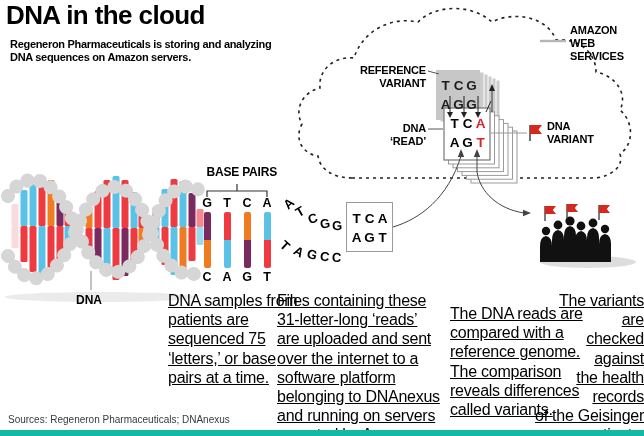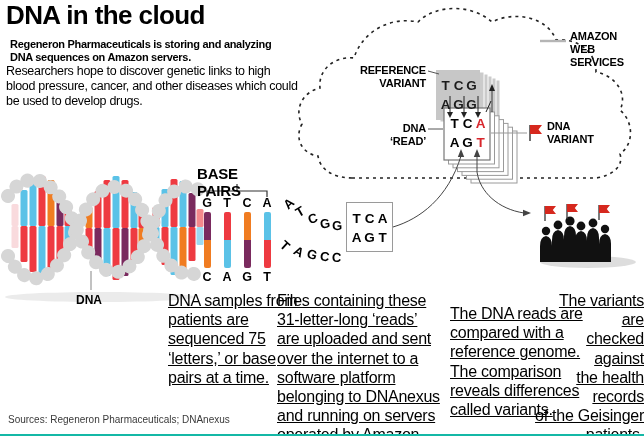--- a/index.html
+++ b/index.html
@@ -1,43 +1,43 @@
 <!DOCTYPE html>
 <html><head>
 <meta charset="utf-8">
 <style>
   html,body{margin:0;padding:0;background:#fff;}
   .canvas{
     position:relative;width:644px;height:436px;background:#fff;overflow:hidden;
     font-family:"Liberation Sans",sans-serif;color:#000;
-    border-bottom:2px solid #14b8a6;box-sizing:border-box;
+    border-bottom:6px solid #14b8a6;box-sizing:border-box;
   }
   .base-svg{position:absolute;left:0;top:0;}
   .pre{white-space:pre-line;}
   
   .hdr{position:absolute;left:6px;top:0;}
   .title{margin:0;font-size:26px;font-weight:700;letter-spacing:-0.6px;line-height:1.2;}
   .deck{margin:4px;position:absolute;left:6px;top:34px;font-size:11px;font-weight:700;line-height:1.18;letter-spacing:-0.3px;}
   .intro{margin:0;position:absolute;left:6px;top:64px;font-size:12.5px;line-height:1.18;letter-spacing:-0.3px;}
   
   .dlabel{position:absolute;font-size:11px;font-weight:700;line-height:1.18;letter-spacing:-0.2px;}
-  .aws{left:570px;top:30px;}
+  .aws{left:570px;top:24px;}
   .refgenome{left:350px;top:64px;width:76px;text-align:right;}
   .dnaread{left:350px;top:122px;width:76px;text-align:right;}
   .variant{left:547px;top:120px;}
   
   .lgrid{position:absolute;display:grid;grid-template-columns:repeat(3,13px);grid-auto-rows:19px;
          justify-items:center;align-items:center;font-weight:700;font-size:13.5px;letter-spacing:0;}
   .lgrid-genome{left:439px;top:76px;color:#1c1c1c;}
   .lgrid-read{left:448px;top:114px;}
   .lgrid-box{left:350px;top:209px;}
   .vr{color:#d8262c;}
   .seq-box{position:absolute;left:346px;top:202px;width:47px;height:50px;border:1.5px solid #9a9a9a;background:#fff;box-sizing:border-box;}
   
-  .bp-label{position:absolute;left:197px;top:165px;width:80px;text-align:left;font-size:15px;font-weight:700;letter-spacing:-0.2px;}
+  .bp-label{position:absolute;left:197px;top:165px;width:80px;text-align:right;font-size:12px;font-weight:700;letter-spacing:-0.2px;}
   .bp-cols{position:absolute;left:197px;top:196px;display:flex;}
   .bp-col{width:20px;display:flex;flex-direction:column;align-items:center;font-weight:700;font-size:12.5px;}
   .bp-bar{width:7px;height:56px;margin:2px 0;border-radius:2px;overflow:hidden;display:flex;flex-direction:column;}
   .bp-bar div{flex:1;}
   .c-red{background:#ee3a41;} .c-blu{background:#5bc2e7;} .c-org{background:#f07c21;} .c-pur{background:#7a2a5e;}
   
   .sl{position:absolute;font-weight:700;font-size:13px;}
   
   .caption{position:absolute;font-size:16px;line-height:1.2;letter-spacing:-0.25px;white-space:pre-line;text-decoration:underline;}
   .cap1{left:168px;top:291px;} .cap2{left:277px;top:291px;} .cap3{left:419px;top:304px;margin-left:31px;} .cap4{left:533px;top:291px;text-align:right;}
@@ -201,23 +201,20 @@
       <line x1="599" y1="205" x2="599" y2="220" stroke="#333" stroke-width="1.3"></line>
       <path d="M 599 205 h 11 l -3.2 4 3.2 4 h -11 z" fill="#d6281e"></path>
     </g>
   </svg>
 
   <header class="hdr">
     <h1 class="title">DNA in the cloud</h1>
   </header>
   <p class="deck pre">Regeneron Pharmaceuticals is storing and analyzing
 DNA sequences on Amazon servers.</p>
-  <p class="intro pre">Researchers hope to discover genetic links to high
-blood pressure, cancer, and other diseases which could
-be used to develop drugs.</p>
 
   <div class="dlabel aws pre">AMAZON
 WEB
 SERVICES</div>
   <div class="dlabel refgenome pre">REFERENCE
 VARIANT</div>
   <div class="dlabel dnaread pre">DNA
 ‘READ’</div>
   <div class="dlabel variant pre">DNA
 VARIANT</div>

